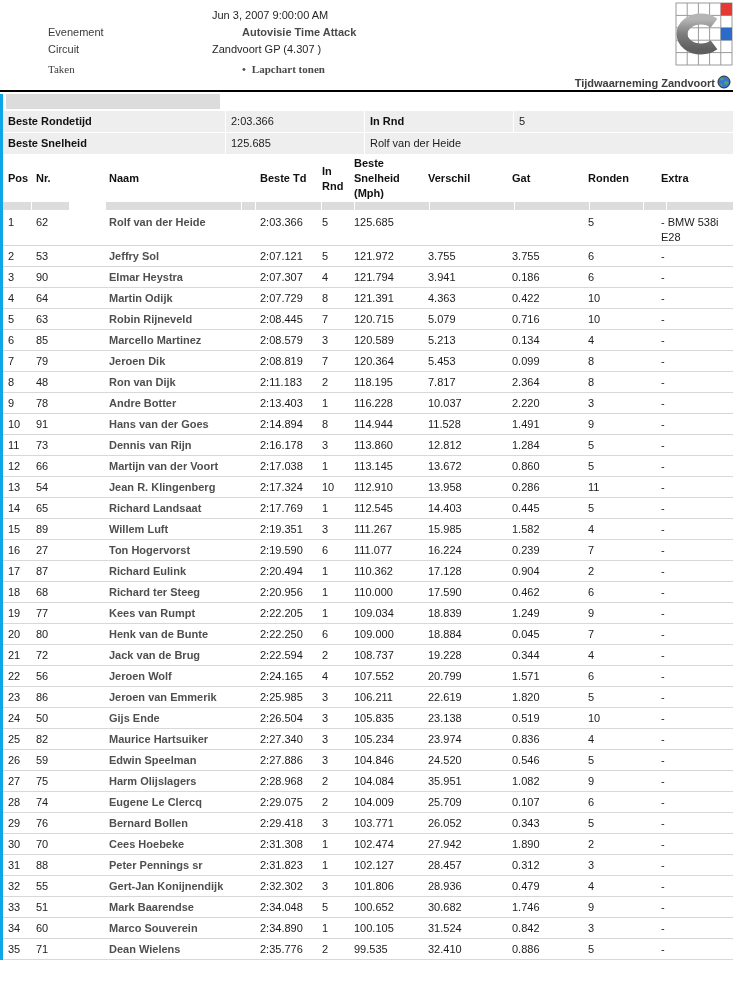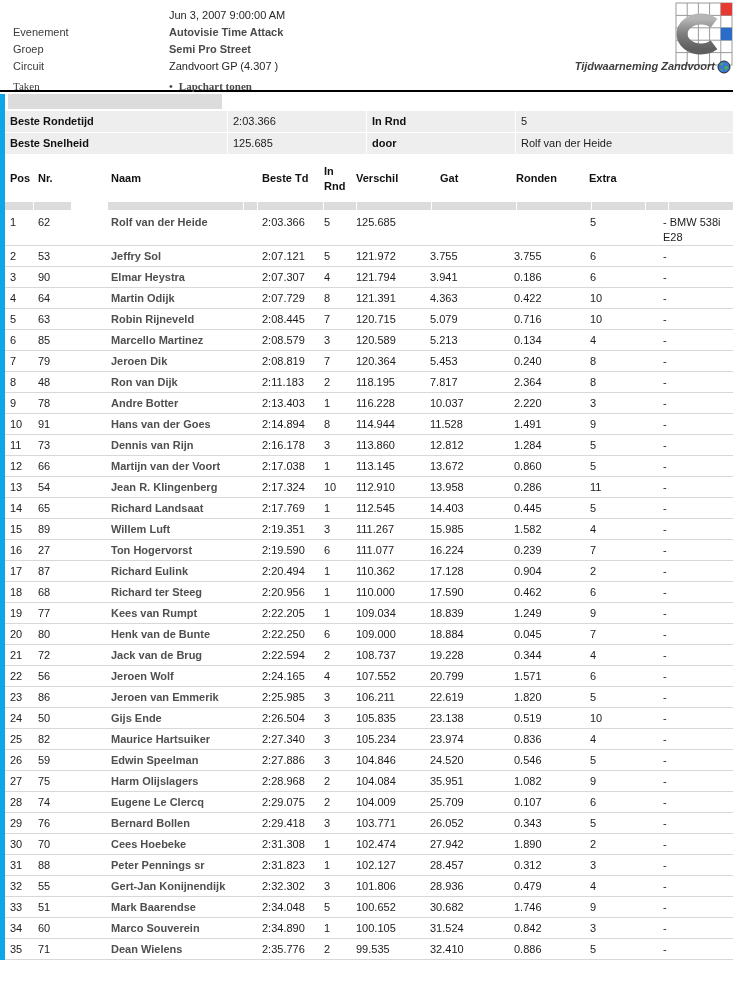--- a/index.html
+++ b/index.html
@@ -11,34 +11,34 @@
     font-family: "Liberation Sans", sans-serif;
     font-size: 11px;
     color: #1c1c1c;
   }
 
   
   .page-header { position: relative; height: 92px; border-bottom: 2px solid #000; }
   .hdr-row { display: flex; line-height: 17px; gap: 44px; }
   .hdr-row.first { padding-top: 7px; }
   .hdr-row.taken { margin-top: 3px; font-family: Liberation Serif, serif; }
-  .hdr-label { width: 125px; padding-left: 13px; color: #3b3b3b; }
+  .hdr-label { width: 125px; padding-left: 5px; color: #3b3b3b; margin-left: 43px; }
   .hdr-value { color: #262626; }
-  .hdr-value.strong { font-weight: bold; color: #4a4a4a; }
+  .hdr-value.strong { font-weight: bold; color: #4a4a4a; margin-left: 30px; }
   .bullet { font-weight: bold; color: #4a4a4a; margin-right: 6px; }
 
   .brand-line {
-    position: absolute; right: 2px; bottom: 16px;
-    display: flex; align-items: flex-start; gap: 2px;
-    font-weight: bold; color: #3f3f3f; font-style: italic;
+    position: absolute; right: 2px; bottom: 1px;
+    display: flex; align-items: flex-end; gap: 2px;
+    font-weight: bold; color: #3f3f3f;
   }
   .logo-box { position: absolute; top: 2px; right: 0; }
 
   
-  .table-area { border-left: 5px solid #0ea5e9; }
+  .table-area { border-left: 3px solid #0ea5e9; }
   .tab-strip {
     width: 214px; height: 15px; margin: 2px 0 2px 3px;
     background: #dcdcdc;
   }
 
   
   .sum-row { display: flex; margin-bottom: 1px; }
   .sum-cell {
     background: #eeeeee; height: 21px; line-height: 21px;
     padding-left: 5px; margin-right: 1px; overflow: hidden;
@@ -84,24 +84,20 @@
 <div class="page-header">
   <div class="hdr-row first">
     <div class="hdr-label"></div>
     <div class="hdr-value">Jun 3, 2007 9:00:00 AM</div>
   </div>
   <div class="hdr-row">
     <div class="hdr-label">Evenement</div>
     <div class="hdr-value strong">Autovisie Time Attack</div>
   </div>
   <div class="hdr-row">
-    <div class="hdr-label">Groep</div>
-    <div class="hdr-value strong">Semi Pro Street</div>
-  </div>
-  <div class="hdr-row">
     <div class="hdr-label">Circuit</div>
     <div class="hdr-value">Zandvoort GP (4.307 )</div>
   </div>
   <div class="hdr-row taken">
     <div class="hdr-label">Taken</div>
     <div class="hdr-value strong">
       <span class="bullet">•</span><span>Lapchart tonen</span>
     </div>
   </div>
 
@@ -150,31 +146,31 @@
 
   <div class="sum-row">
     <div class="sum-cell sum-l1">Beste Rondetijd</div>
     <div class="sum-cell sum-v1">2:03.366</div>
     <div class="sum-cell sum-l2">In Rnd</div>
     <div class="sum-cell sum-v2">5</div>
   </div>
   <div class="sum-row">
     <div class="sum-cell sum-l1">Beste Snelheid</div>
     <div class="sum-cell sum-v1">125.685</div>
-    <div class="sum-cell sum-l2">door</div>
     <div class="sum-cell sum-v2">Rolf van der Heide</div>
   </div>
 
   <div class="thead">
     <div class="c c-pos">Pos</div>
     <div class="c c-nr">Nr.</div>
     <div class="c c-naam">Naam</div>
     <div class="c c-sp1"></div>
     <div class="c c-td">Beste Td</div>
     <div class="c c-rnd">In Rnd</div>
+    <div class="c c-spd">Beste Snelheid (Mph)</div>
     <div class="c c-ver">Verschil</div>
     <div class="c c-gat">Gat</div>
     <div class="c c-ron">Ronden</div>
     <div class="c c-sp2"></div>
     <div class="c c-extra">Extra</div>
   </div>
 
   <div class="subhead">
     <div class="c c-pos"></div>
       <div class="c c-nr"></div>
@@ -283,21 +279,21 @@
 
   <div class="trow">
     <div class="c c-pos">7</div>
     <div class="c c-nr">79</div>
     <div class="c c-naam">Jeroen Dik</div>
     <div class="c c-sp1"></div>
     <div class="c c-td">2:08.819</div>
     <div class="c c-rnd">7</div>
     <div class="c c-spd">120.364</div>
     <div class="c c-ver">5.453</div>
-    <div class="c c-gat">0.240</div>
+    <div class="c c-gat">0.099</div>
     <div class="c c-ron">8</div>
     <div class="c c-sp2"></div>
     <div class="c c-extra">-</div>
   </div>
 
   <div class="trow">
     <div class="c c-pos">8</div>
     <div class="c c-nr">48</div>
     <div class="c c-naam">Ron van Dijk</div>
     <div class="c c-sp1"></div>

